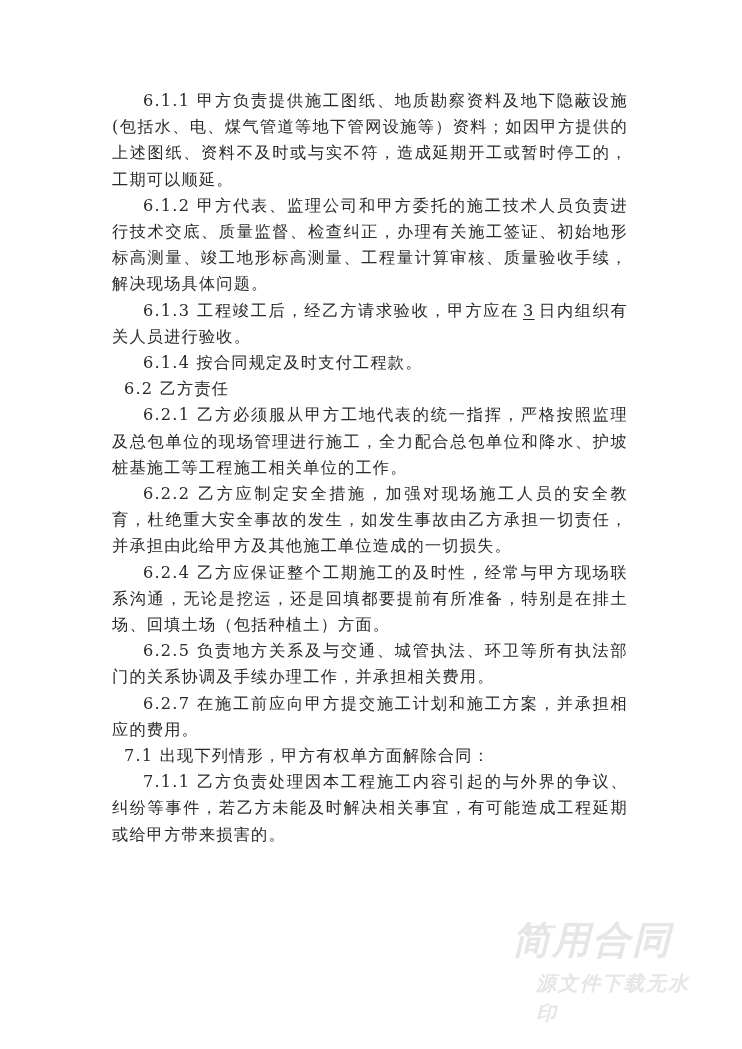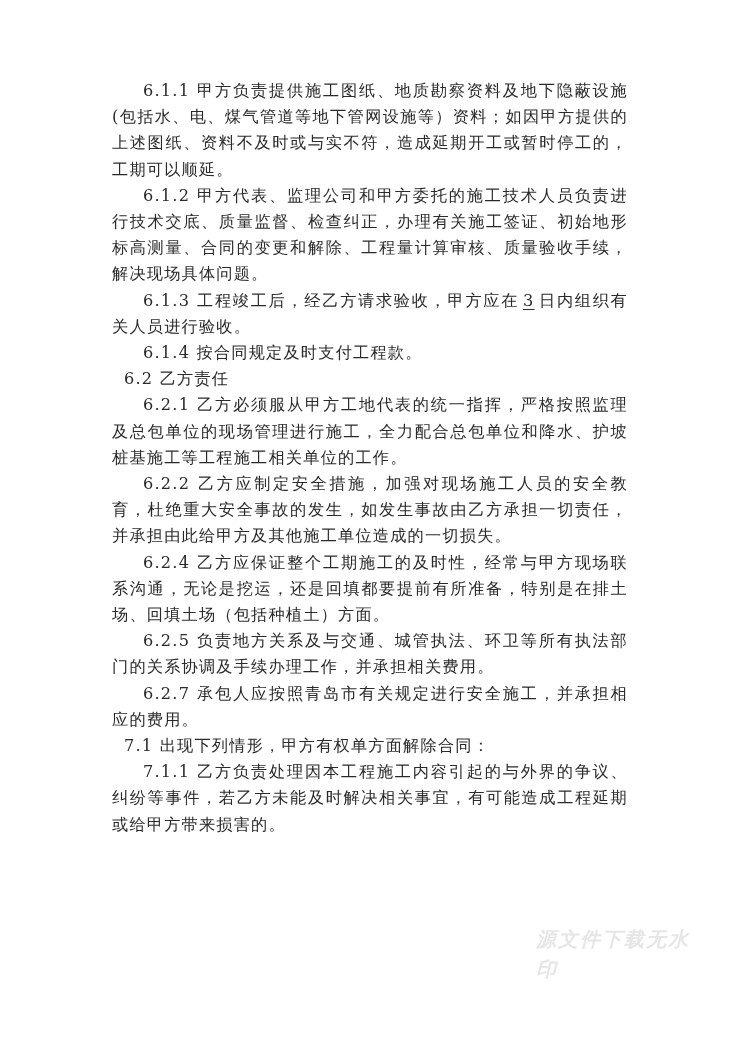--- a/index.html
+++ b/index.html
@@ -7,21 +7,21 @@
       width: 742px; height: 1049px;
       background: #ffffff;
       position: relative;
       overflow: hidden;
       font-family: "DejaVu Serif", "Liberation Serif", serif;
       color: #2a2a2a;
     }
     .page {
       position: absolute;
       left: 112px;
-      top: 78px;
+      top: 88px;
       width: 516px;
     }
     .p {
       font-size: 16.2px;
       line-height: 26.2px;
       letter-spacing: 1.2px;
       text-align: justify;
       text-align-last: left;
       margin: 0;
     }
@@ -41,28 +41,29 @@
       font-style: italic;
     }
     .wm-title { font-size: 38px; letter-spacing: 2px; line-height: 44px; }
     .wm-sub { font-size: 20px; letter-spacing: 2px; line-height: 30px; margin-top: 6px; margin-left: 24px; }
   </style>
 </head>
 <body>
 
 <div class="page">
   <p class="p ind2">6.1.1 甲方负责提供施工图纸、地质勘察资料及地下隐蔽设施(包括水、电、煤气管道等地下管网设施等）资料；如因甲方提供的上述图纸、资料不及时或与实不符，造成延期开工或暂时停工的，工期可以顺延。</p>
-  <p class="p ind2">6.1.2 甲方代表、监理公司和甲方委托的施工技术人员负责进行技术交底、质量监督、检查纠正，办理有关施工签证、初始地形标高测量、合同的变更和解除、工程量计算审核、质量验收手续，解决现场具体问题。</p>
+  <p class="p ind2">6.1.2 甲方代表、监理公司和甲方委托的施工技术人员负责进行技术交底、质量监督、检查纠正，办理有关施工签证、初始地形标高测量、竣工地形标高测量、工程量计算审核、质量验收手续，解决现场具体问题。</p>
   <p class="p ind2"><span>6.1.3 工程竣工后，经乙方请求验收，甲方应在</span><span class="u">3</span><span>日内组织有关人员进行验收。</span></p>
   <p class="p ind2">6.1.4 按合同规定及时支付工程款。</p>
   <p class="p ind1">6.2 乙方责任</p>
   <p class="p ind2">6.2.1 乙方必须服从甲方工地代表的统一指挥，严格按照监理及总包单位的现场管理进行施工，全力配合总包单位和降水、护坡桩基施工等工程施工相关单位的工作。</p>
   <p class="p ind2">6.2.2 乙方应制定安全措施，加强对现场施工人员的安全教育，杜绝重大安全事故的发生，如发生事故由乙方承担一切责任，并承担由此给甲方及其他施工单位造成的一切损失。</p>
   <p class="p ind2">6.2.4 乙方应保证整个工期施工的及时性，经常与甲方现场联系沟通，无论是挖运，还是回填都要提前有所准备，特别是在排土场、回填土场（包括种植土）方面。</p>
   <p class="p ind2">6.2.5 负责地方关系及与交通、城管执法、环卫等所有执法部门的关系协调及手续办理工作，并承担相关费用。</p>
-  <p class="p ind2">6.2.7 承包人应按照青岛市有关规定进行安全施工，并承担相应的费用。</p>
+  <p class="p ind2">6.2.7 在施工前应向甲方提交施工计划和施工方案，并承担相应的费用。</p>
   <p class="p ind1">7.1 出现下列情形，甲方有权单方面解除合同：</p>
   <p class="p ind2">7.1.1 乙方负责处理因本工程施工内容引起的与外界的争议、纠纷等事件，若乙方未能及时解决相关事宜，有可能造成工程延期或给甲方带来损害的。</p>
 </div>
 
 <div class="watermark">
+  <div class="wm-title">简用合同</div>
   <div class="wm-sub">源文件下载无水印</div>
 </div>
 
 </body></html>

